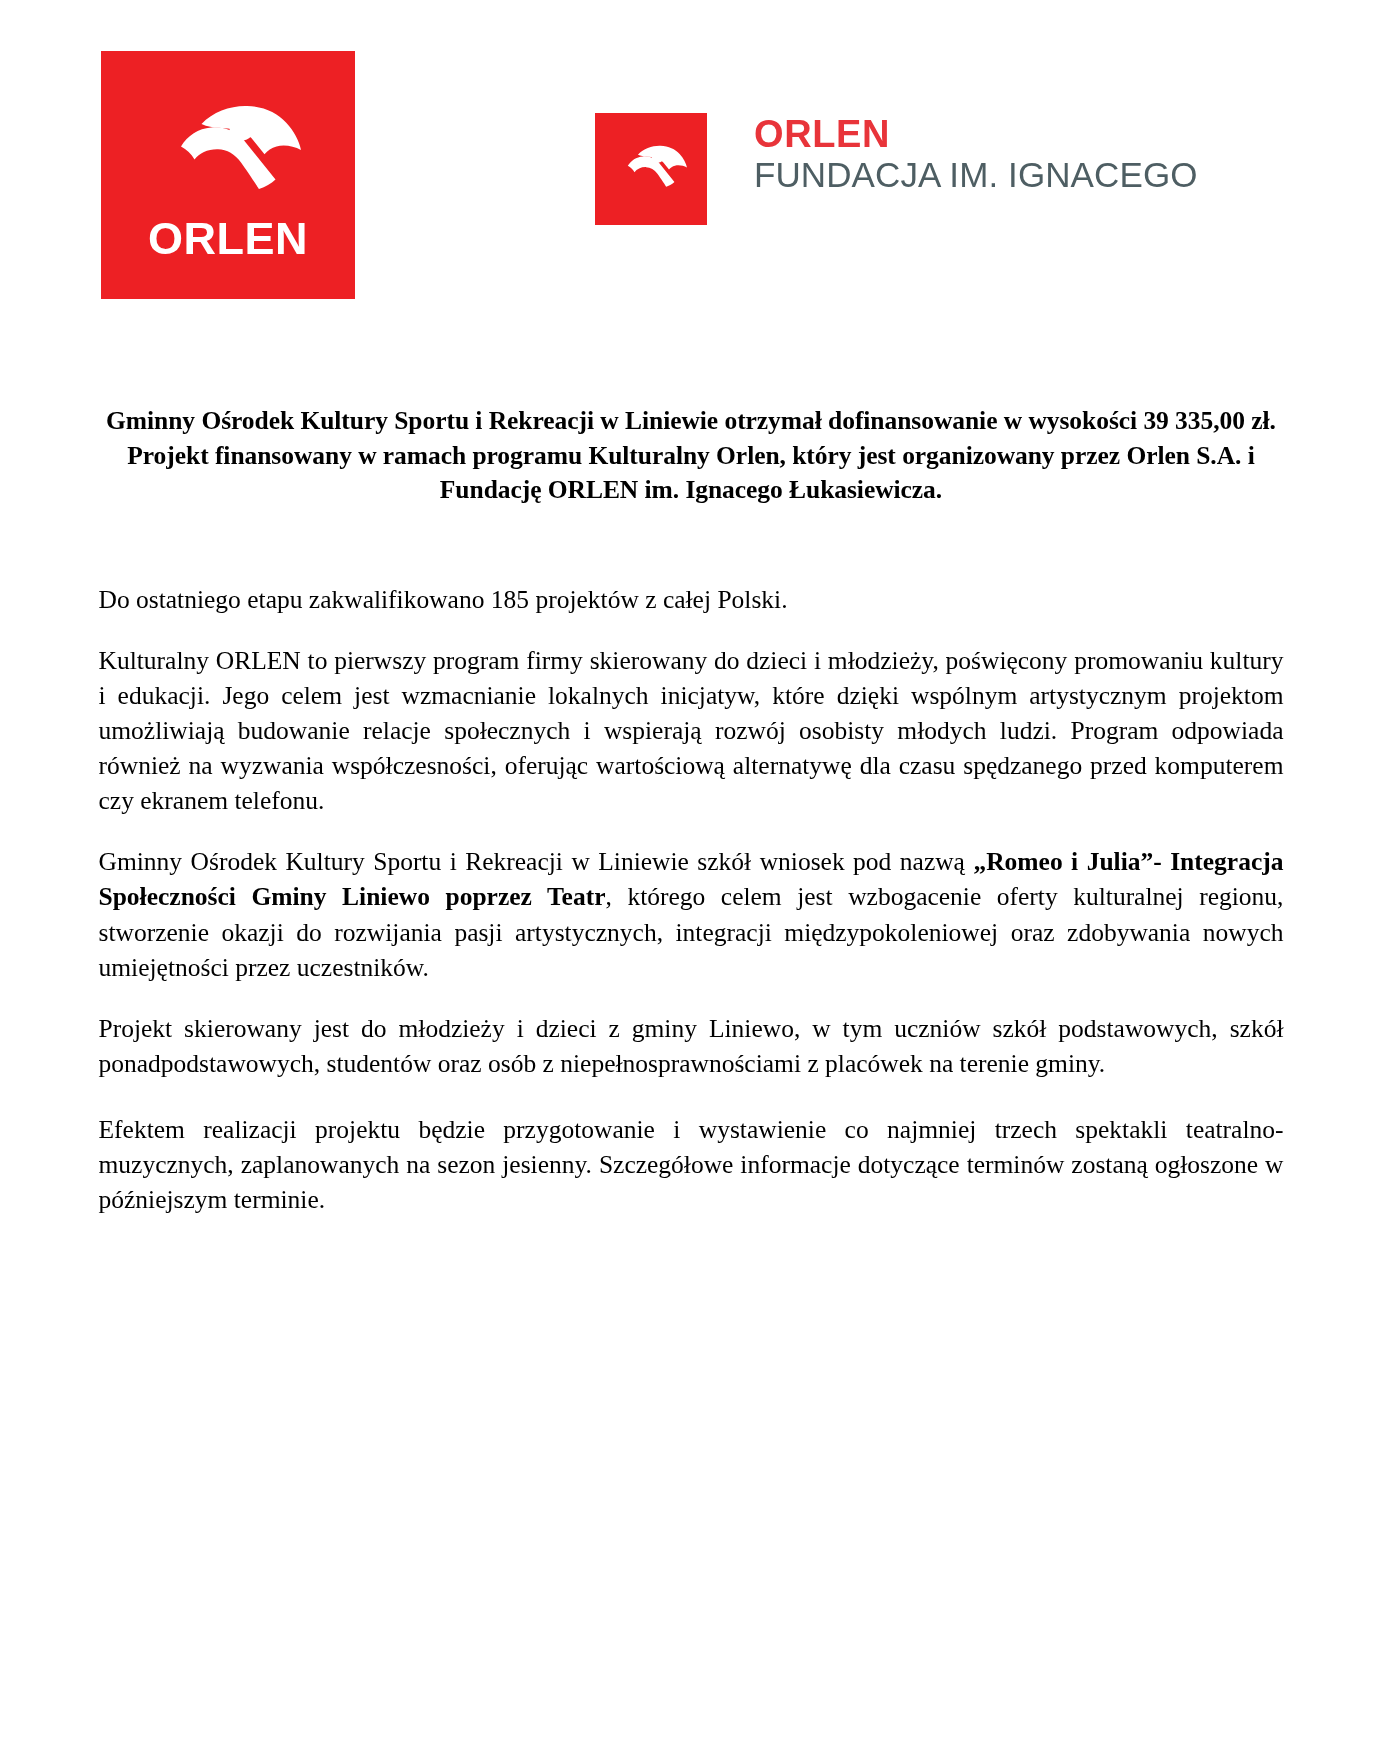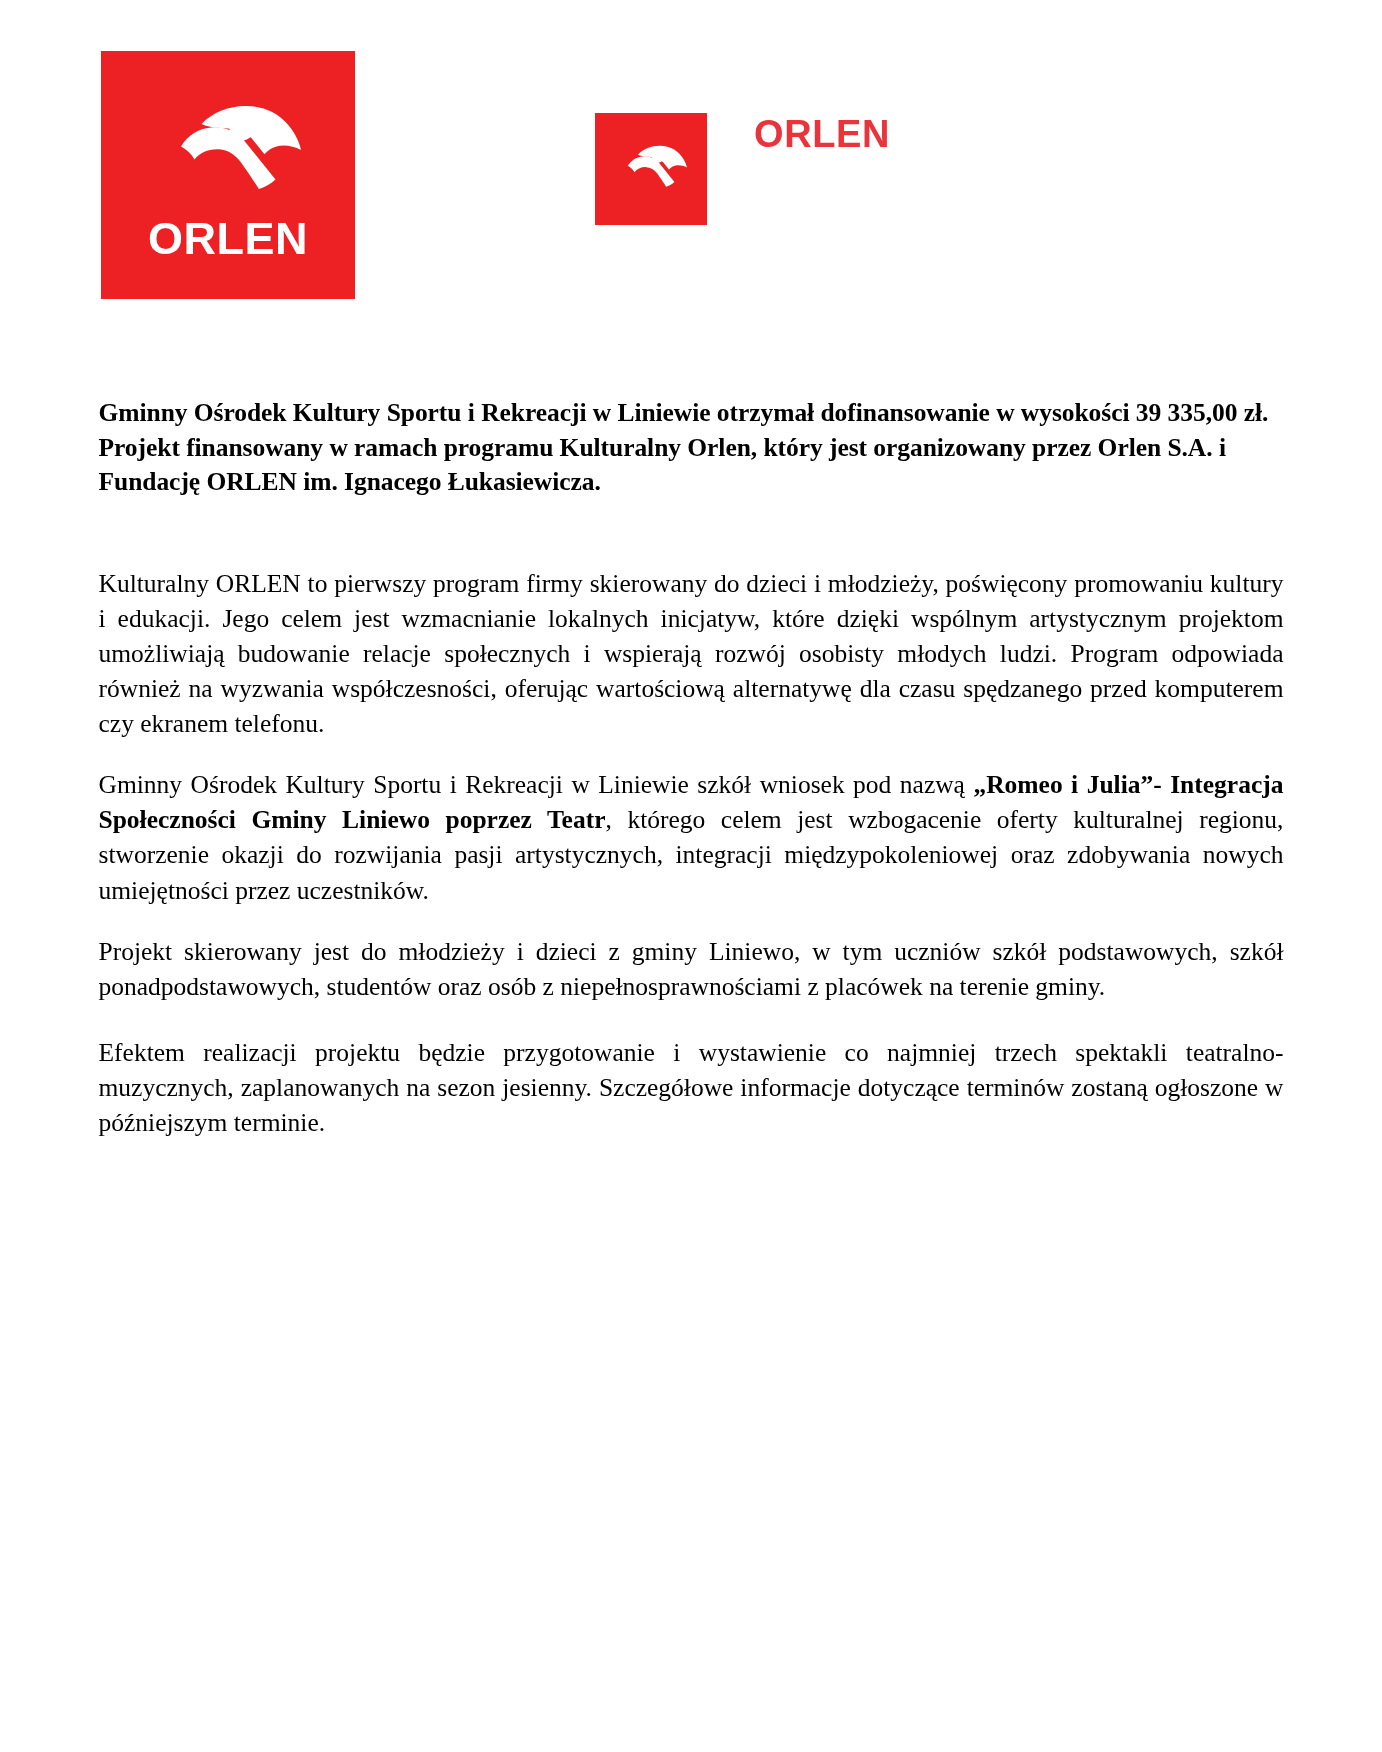--- a/index.html
+++ b/index.html
@@ -107,23 +107,24 @@
     font-weight: 400;
     font-size: 35px;
     letter-spacing: 0.1px;
     color: #4E5E63;
     line-height: 1.14;
     white-space: nowrap;
   }
 
   
   .doc-heading {
-    margin: 4px auto;
+    margin: 12px auto;
     width: 1185px;
     padding-top: 62px;
+    text-align: center;
     font-weight: 700;
     font-size: 25.5px;
     line-height: 1.36;
     letter-spacing: -0.05px;
   }
 
   
   .doc-body {
     margin: 0 auto;
     width: 1185px;
@@ -169,27 +170,29 @@
     <div class="foundation-lockup">
       <div class="foundation-mark">
         <svg class="eagle-sm" viewBox="0 0 150 108" aria-hidden="true">
           <path fill="#ffffff" d="M48.5 25.0 C60 12.5 78 6.5 94 7.0 C111 7.5 124 14 133 23.5 C141 32 146 42 148 51 C140.5 47 131 45.5 123.5 47.5 C118.5 48.8 114.5 51.6 111.5 55.2 L100.0 41.0 C96 36 90 32.2 83 30.6 C72.5 28.2 60 30.2 48.5 25.0 Z"></path>
           <path fill="#ffffff" d="M28.0 47.5 C34.5 36.5 45.5 29.5 58.0 28.5 C70.5 27.5 82 31.6 89.5 39.5 L122.5 80.5 C118 84.5 112.5 88 106 90 C106 90 94.5 72.5 88.0 63.5 C82 55 74 50.5 65 50.2 C55 49.9 46.5 54 41.5 60.5 C38.5 55 33.5 50.5 28.0 47.5 Z"></path>
           <circle fill="#ffffff" cx="89" cy="29" r="12.5"></circle>
         </svg>
       </div>
       <div class="foundation-text">
         <div class="f-orlen">ORLEN</div>
+        <div class="f-sub">FUNDACJA IM. IGNACEGO</div>
       </div>
     </div>
   </div>
 
   <div class="doc-heading">Gminny Ośrodek Kultury Sportu i Rekreacji w Liniewie otrzymał dofinansowanie  w wysokości 39 335,00 zł. Projekt finansowany w ramach programu Kulturalny Orlen, który jest organizowany przez Orlen S.A. i Fundację ORLEN im. Ignacego Łukasiewicza.</div>
 
   <div class="doc-body">
+    <p class="lead">Do ostatniego etapu zakwalifikowano 185 projektów z całej Polski.</p>
 
     <p>Kulturalny ORLEN to pierwszy program firmy skierowany do dzieci i młodzieży, poświęcony promowaniu kultury i edukacji. Jego celem jest wzmacnianie lokalnych inicjatyw, które dzięki wspólnym artystycznym projektom umożliwiają budowanie relacje społecznych i wspierają rozwój osobisty młodych ludzi. Program odpowiada również na wyzwania współczesności, oferując wartościową alternatywę dla czasu spędzanego przed komputerem czy ekranem telefonu.</p>
 
     <p><span>Gminny Ośrodek Kultury Sportu i Rekreacji w Liniewie szkół wniosek pod nazwą </span><b>„Romeo i Julia”- Integracja Społeczności Gminy Liniewo poprzez Teatr</b><span>,  którego celem jest wzbogacenie oferty kulturalnej regionu, stworzenie okazji do rozwijania pasji artystycznych, integracji międzypokoleniowej oraz zdobywania nowych umiejętności przez uczestników.</span></p>
 
     <p>Projekt skierowany jest do młodzieży i dzieci z gminy Liniewo, w tym uczniów szkół podstawowych, szkół ponadpodstawowych, studentów oraz osób z niepełnosprawnościami z placówek na terenie gminy.</p>
 
 
     <p>Efektem realizacji projektu będzie przygotowanie i wystawienie co najmniej trzech spektakli teatralno-muzycznych, zaplanowanych na sezon jesienny. Szczegółowe informacje dotyczące terminów zostaną ogłoszone w późniejszym terminie.</p>
   </div>

